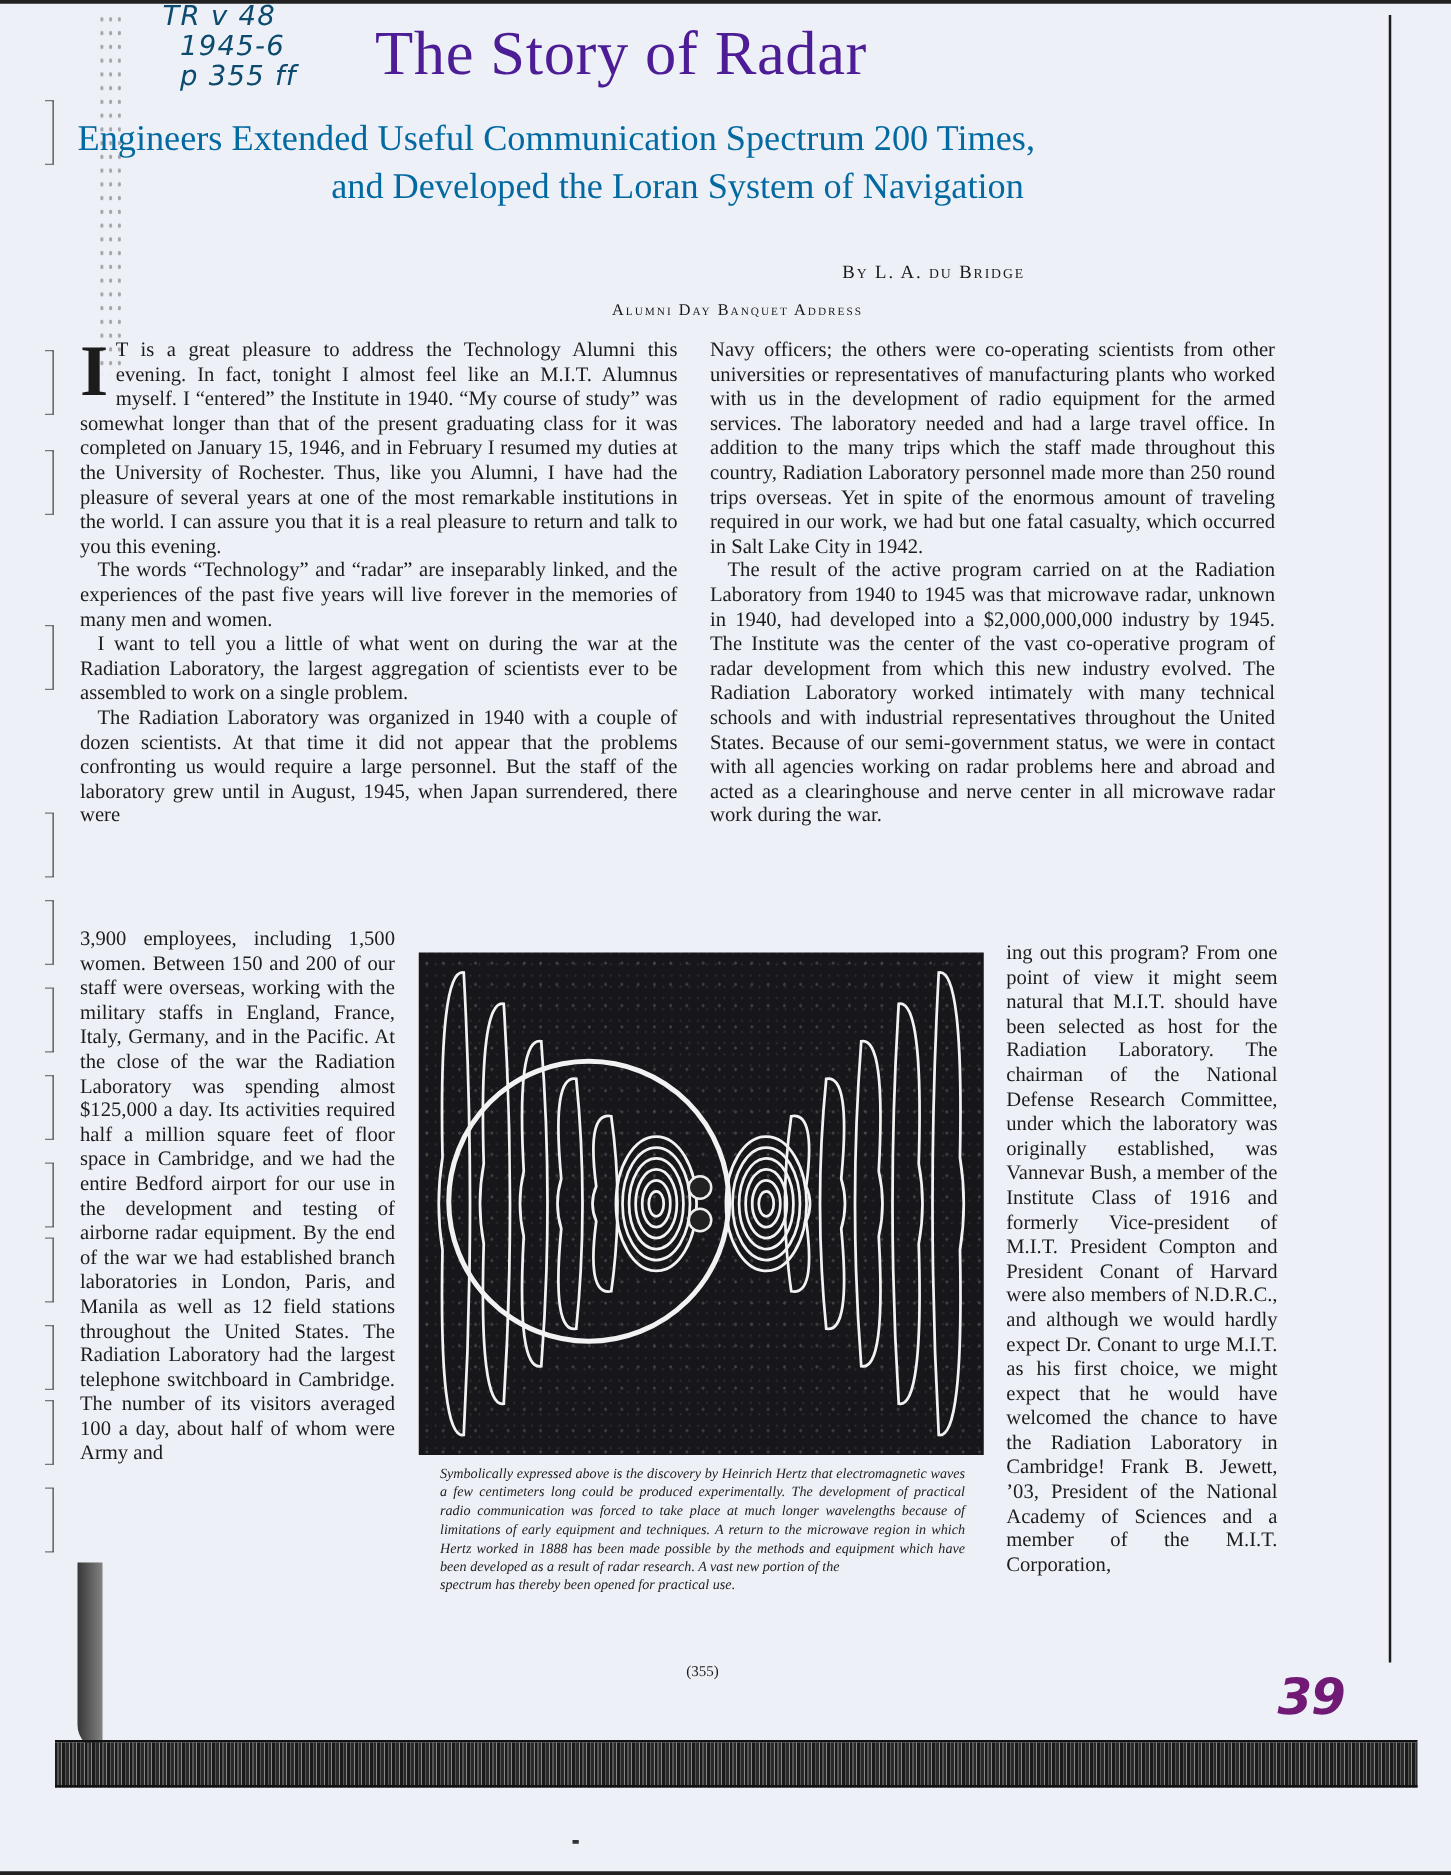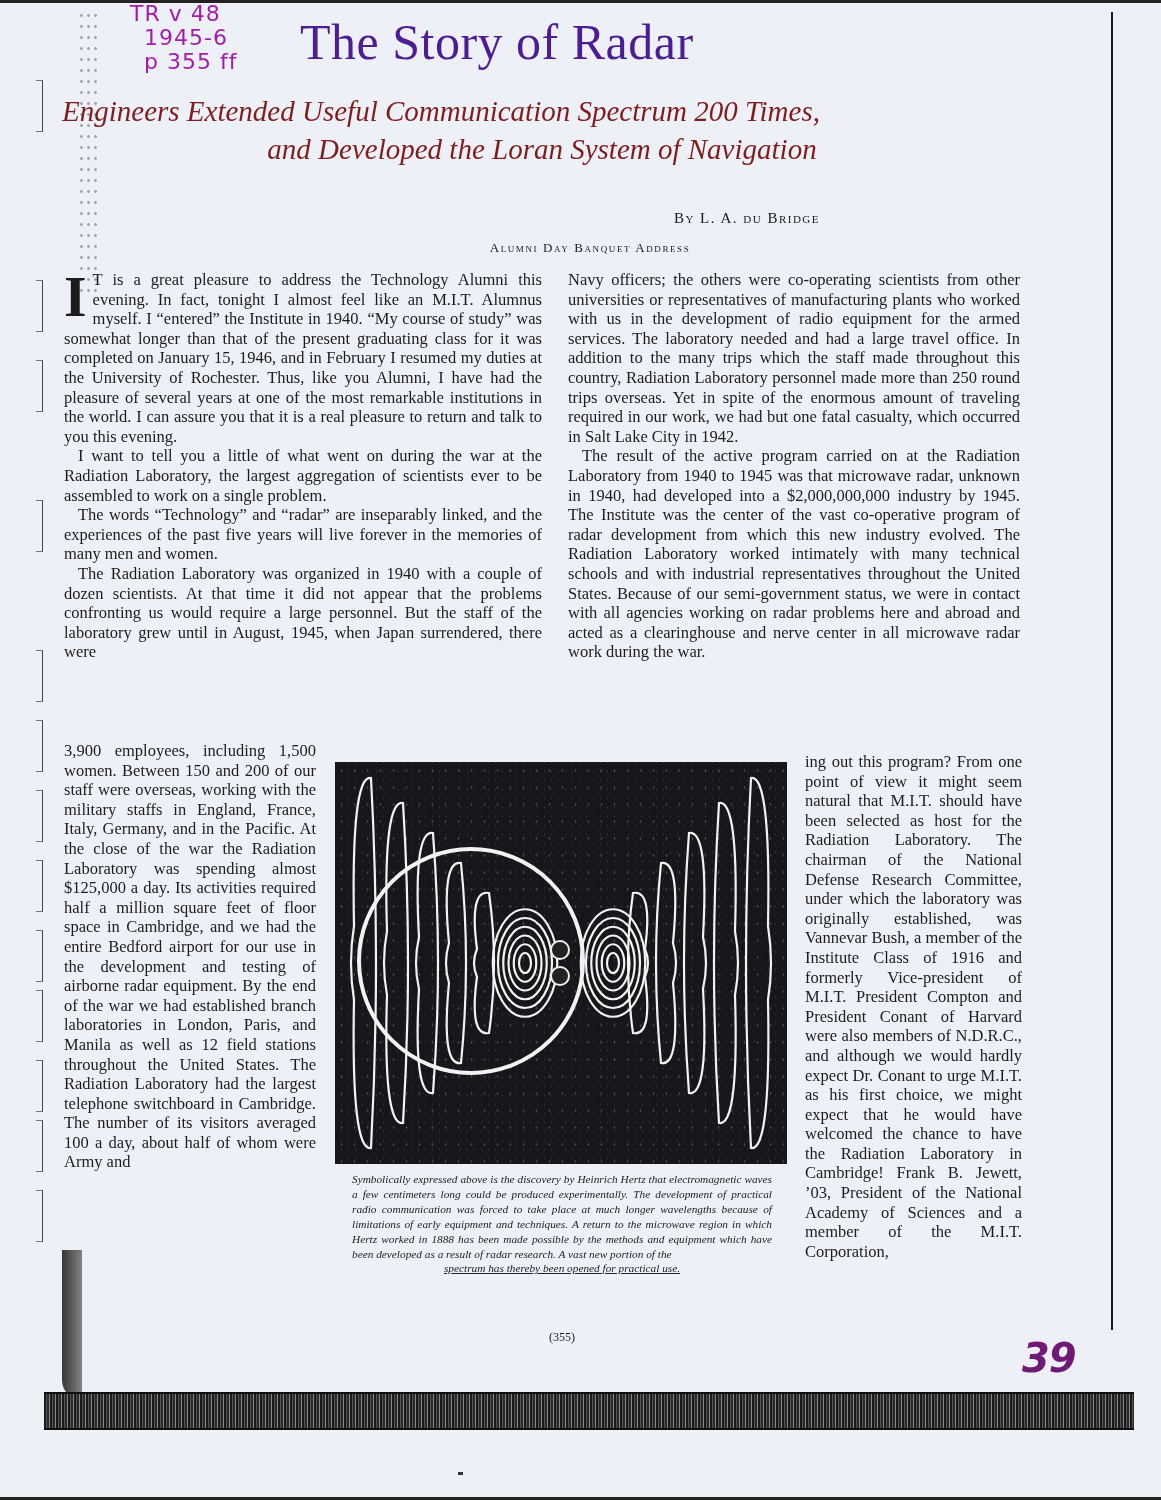--- a/index.html
+++ b/index.html
@@ -12,34 +12,34 @@
   .topbar { position:absolute; left:0; top:0; width:1161px; height:3px; background:#222; }
   .bottombar { position:absolute; left:0; bottom:0; width:1161px; height:3px; background:#222; }
   .right-rule { position:absolute; left:1111px; top:12px; width:2px; height:1318px; background:#1c1c1c; }
   .left-brackets { position:absolute; left:36px; top:30px; width:10px; height:1370px; }
   .left-brackets span { position:absolute; left:0; width:6px; height:50px; border-right:1.5px solid #444; border-top:1px solid #777; border-bottom:1px solid #777; }
   .speckle { position:absolute; left:78px; top:10px; width:20px; height:290px;
     background-image: radial-gradient(#666 1px, transparent 1.3px); background-size:7px 11px; opacity:.55; }
 
   .handwritten {
     position:absolute; left:130px; top:2px; width:150px;
-    font-family:"DejaVu Sans", sans-serif; font-size:22px; line-height:24px; color:#a21caf;
-    letter-spacing:1px;
+    font-family:"DejaVu Sans", sans-serif; font-size:22px; line-height:24px; color:#0c4a6e;
+    font-style:italic; letter-spacing:1px;
   }
   .handwritten div:nth-child(2){ margin-left:14px; }
   .handwritten div:nth-child(3){ margin-left:14px; }
 
   .title {
     position:absolute; left:300px; top:12px; width:520px;
     font-family:"Liberation Serif", serif; font-size:50px; line-height:60px; letter-spacing:0.5px;
     color:#4c1d95; white-space:nowrap;
   }
   .subtitle {
     position:absolute; left:62px; top:92px; width:960px;
-    font-family:"Liberation Serif", serif; font-style:italic; font-size:29px; line-height:38px; color:#7f1d1d;
+    font-family:"Liberation Serif", serif; font-size:29px; line-height:38px; color:#0369a1;
     text-align:center;
   }
   .subtitle div:nth-child(1){ text-align:left; padding-left:0; }
   .byline { position:absolute; left:360px; top:210px; width:460px; text-align:right; font-size:15px; letter-spacing:1.5px; font-variant:small-caps; font-family:"Liberation Serif", serif; }
   .occasion { position:absolute; left:330px; top:240px; width:520px; text-align:center; font-size:13px; letter-spacing:1.6px; font-variant:small-caps; font-family:"Liberation Serif", serif; }
 
   .col { position:absolute; font-family:"Liberation Serif", serif; font-size:16.5px; line-height:19.6px; text-align:justify; color:#1c1c1c; }
   .col p { margin:0; text-indent:14px; }
   .col p.noindent { text-indent:0; }
   .colA { left:64px; top:270px; width:478px; }
@@ -48,21 +48,21 @@
   .colB-narrow { left:805px; top:752px; width:217px; }
 
   .dropcap { float:left; font-size:58px; line-height:48px; margin:3px 6px 0 0; font-weight:bold; font-family:"Liberation Serif", serif; }
 
   .figure { position:absolute; left:335px; top:762px; width:452px; height:402px; background:#17161a; overflow:hidden;
     background-image: radial-gradient(rgba(255,255,255,0.18) 0.8px, transparent 1.2px), radial-gradient(rgba(255,255,255,0.10) 0.6px, transparent 1px);
     background-size:13px 17px, 7px 9px; background-position:0 0, 3px 5px; }
   .figure svg { position:absolute; left:0; top:0; width:452px; height:402px; }
 
   .caption { position:absolute; left:352px; top:1172px; width:420px; font-family:"Liberation Serif", serif; font-style:italic; font-size:11.3px; line-height:14.9px; text-align:justify; color:#222; }
-  .caption .last { text-align:center; display:block;text-decoration:underline; }
+  .caption .last { text-align:left; display:block; }
   .folio { position:absolute; left:542px; top:1330px; width:40px; text-align:center; font-size:12px; font-family:"Liberation Serif", serif; }
   .page-number { position:absolute; left:1022px; top:1335px; font-family:"DejaVu Sans", sans-serif; font-style:italic; font-weight:bold; font-size:40px; color:#701a75; letter-spacing:-1px; }
 
   .shadow-band { position:absolute; left:44px; top:1392px; width:1090px; height:36px;
     background: repeating-linear-gradient(90deg, #1a1a1a 0 2px, #555 2px 3px, #2a2a2a 3px 5px, #888 5px 6px);
     border-top:2px solid #111; }
   .shadow-curl { position:absolute; left:62px; top:1250px; width:20px; height:150px; background:linear-gradient(90deg,#222,#777); border-bottom-left-radius:20px; opacity:.9; }
   .shadow-band-low { position:absolute; left:44px; top:1428px; width:1090px; height:2px; background:#111; }
   .dot { position:absolute; left:458px; top:1472px; width:5px; height:3px; background:#333; }
 </style>
@@ -99,22 +99,22 @@
 <div class="subtitle">
   <div>Engineers Extended Useful Communication Spectrum 200 Times,</div>
   <div>and Developed the Loran System of Navigation</div>
 </div>
 
 <div class="byline">By L. A. du Bridge</div>
 <div class="occasion">Alumni Day Banquet Address</div>
 
 <div class="col colA">
   <p class="noindent"><span class="dropcap">I</span><span>T is a great pleasure to address the Technology Alumni this evening. In fact, tonight I almost feel like an M.I.T. Alumnus myself. I “entered” the Institute in 1940. “My course of study” was somewhat longer than that of the present graduating class for it was completed on January 15, 1946, and in February I resumed my duties at the University of Rochester. Thus, like you Alumni, I have had the pleasure of several years at one of the most remarkable institutions in the world. I can assure you that it is a real pleasure to return and talk to you this evening.</span></p>
+  <p>The words “Technology” and “radar” are inseparably linked, and the experiences of the past five years will live forever in the memories of many men and women.</p>
   <p>I want to tell you a little of what went on during the war at the Radiation Laboratory, the largest aggregation of scientists ever to be assembled to work on a single problem.</p>
-  <p>The words “Technology” and “radar” are inseparably linked, and the experiences of the past five years will live forever in the memories of many men and women.</p>
   <p>The Radiation Laboratory was organized in 1940 with a couple of dozen scientists. At that time it did not appear that the problems confronting us would require a large personnel. But the staff of the laboratory grew until in August, 1945, when Japan surrendered, there were</p>
 </div>
 
 <div class="col colA-narrow">
   <p class="noindent">3,900 employees, including 1,500 women. Between 150 and 200 of our staff were overseas, working with the military staffs in England, France, Italy, Germany, and in the Pacific. At the close of the war the Radiation Laboratory was spending almost $125,000 a day. Its activities required half a million square feet of floor space in Cambridge, and we had the entire Bedford airport for our use in the development and testing of airborne radar equipment. By the end of the war we had established branch laboratories in London, Paris, and Manila as well as 12 field stations throughout the United States. The Radiation Laboratory had the largest telephone switchboard in Cambridge. The number of its visitors averaged 100 a day, about half of whom were Army and</p>
 </div>
 
 <div class="col colB">
   <p class="noindent">Navy officers; the others were co-operating scientists from other universities or representatives of manufacturing plants who worked with us in the development of radio equipment for the armed services. The laboratory needed and had a large travel office. In addition to the many trips which the staff made throughout this country, Radiation Laboratory personnel made more than 250 round trips overseas. Yet in spite of the enormous amount of traveling required in our work, we had but one fatal casualty, which occurred in Salt Lake City in 1942.</p>
   <p>The result of the active program carried on at the Radiation Laboratory from 1940 to 1945 was that microwave radar, unknown in 1940, had developed into a $2,000,000,000 industry by 1945. The Institute was the center of the vast co-operative program of radar development from which this new industry evolved. The Radiation Laboratory worked intimately with many technical schools and with industrial representatives throughout the United States. Because of our semi-government status, we were in contact with all agencies working on radar problems here and abroad and acted as a clearinghouse and nerve center in all microwave radar work during the war.</p>

